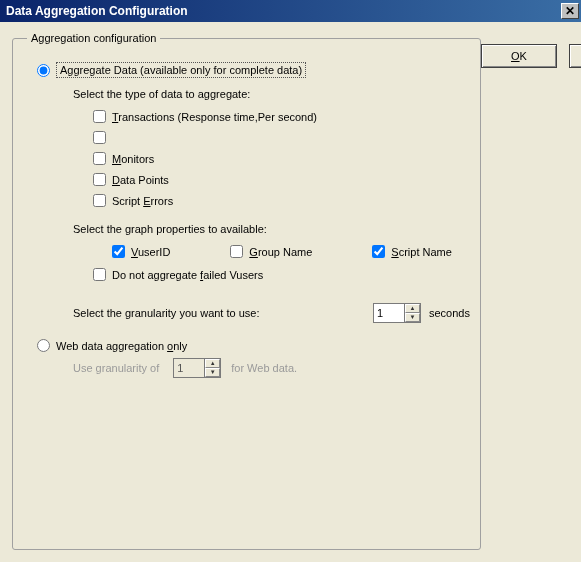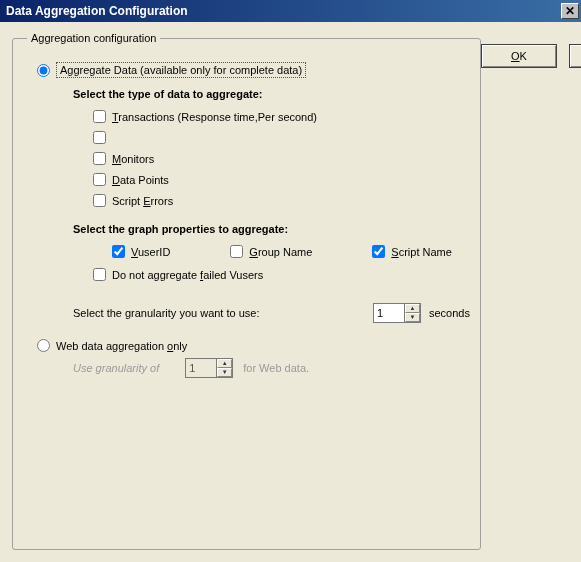--- a/index.html
+++ b/index.html
@@ -68,21 +68,20 @@
 .radio-row input[type=radio] { margin: 0 6px 0 0; }
 .radio-label.dotted {
   border: 1px dotted #555;
   padding: 1px 3px;
 }
 .indented {
   margin-left: 46px;
 }
 .section-label {
   margin: 4px 0 10px 0;
-  font-weight: bold;
 }
 .cb-row {
   display: flex;
   align-items: center;
   margin: 8px 0 8px 20px;
 }
 .cb-row input[type=checkbox] { margin: 0 6px 0 0; width: 13px; height: 13px; }
 .props-row {
   display: flex;
   align-items: center;
@@ -141,21 +140,21 @@
   align-items: center;
   margin: 16px 0 6px 10px;
 }
 .radio-row2 input[type=radio] { margin: 0 6px 0 0; }
 .web-gran {
   display: flex;
   align-items: center;
   margin: 6px 0 0 46px;
   color: #9a9a9a;
 }
-.web-gran .pre { margin-right: 26px; font-style: italic; }
+.web-gran .pre { margin-right: 14px; }
 .web-gran .post { margin-left: 10px; }
 .button-row {
   display: flex;
   justify-content: flex-end;
   gap: 12px;
   margin-top: 12px;
   padding-right: 4px;
 }
 .btn {
   width: 76px;
@@ -201,21 +200,21 @@
       </div>
       <div class="cb-row">
         <input type="checkbox" style="">
         <span><span class="uline">D</span><span id="lbl-dp">ata Points</span></span>
       </div>
       <div class="cb-row">
         <input type="checkbox" style="">
         <span>Script <span class="uline">E</span><span id="lbl-se">rrors</span></span>
       </div>
 
-      <div class="section-label" style="margin-top:16px">Select the graph properties to aggregate:</div>
+      <div class="section-label" style="margin-top:16px">Select the graph properties to available:</div>
 
       <div class="props-row">
         <div class="cb-inline">
           <input type="checkbox" checked="" style="">
           <span><span class="uline">V</span><span id="lbl-vu">userID</span></span>
         </div>
         <div class="cb-inline">
           <input type="checkbox" style="">
           <span><span class="uline">G</span><span id="lbl-gn">roup Name</span></span>
         </div>

